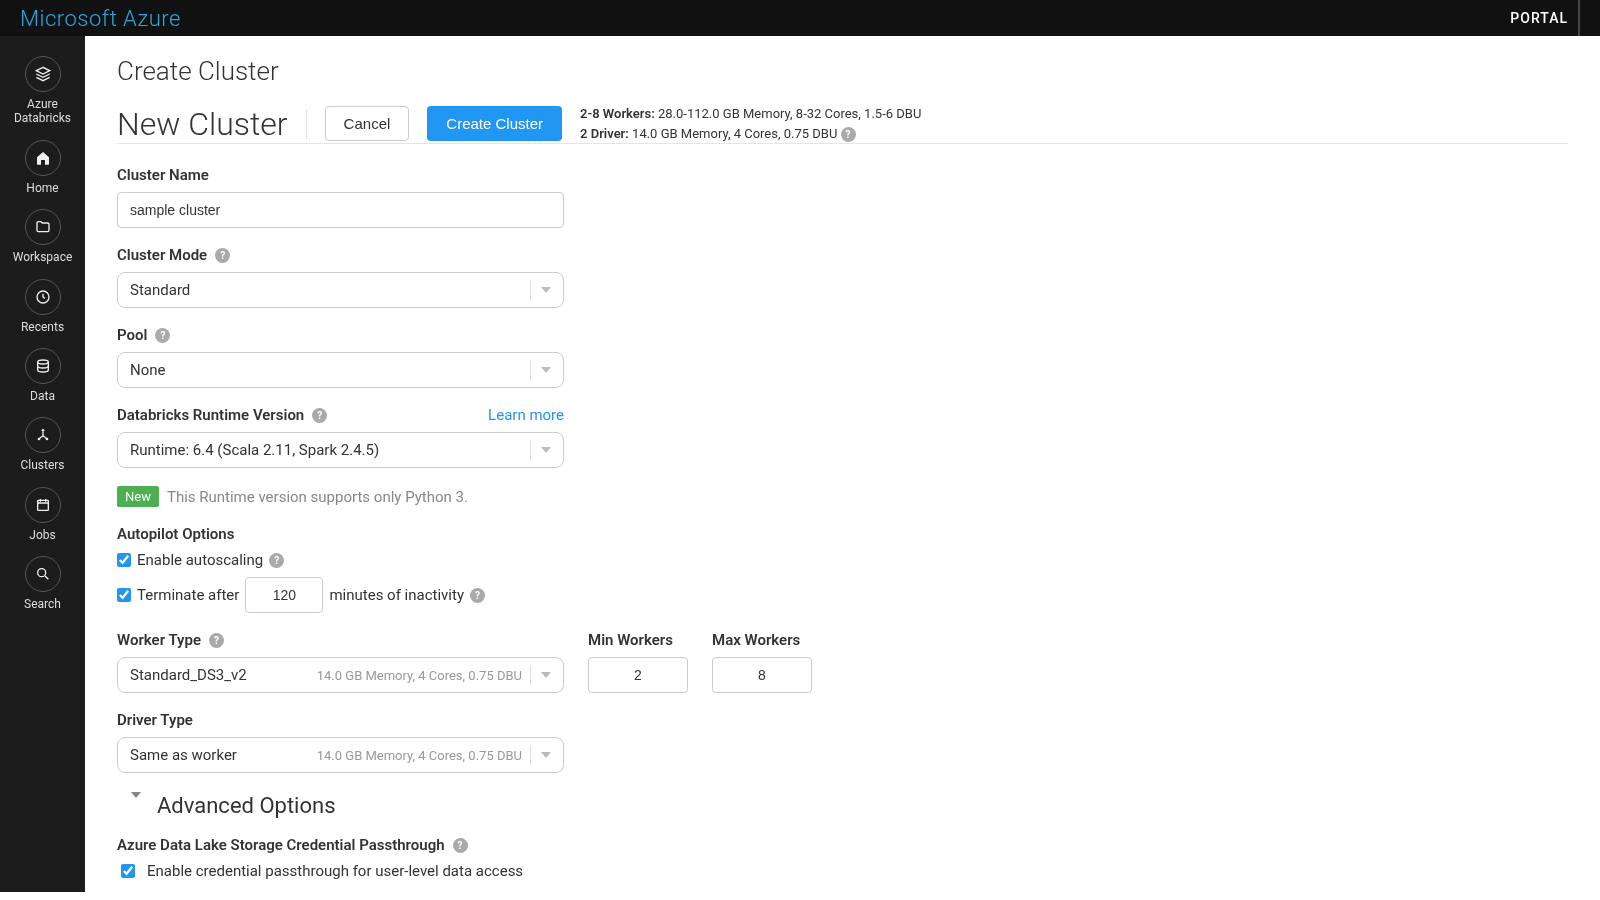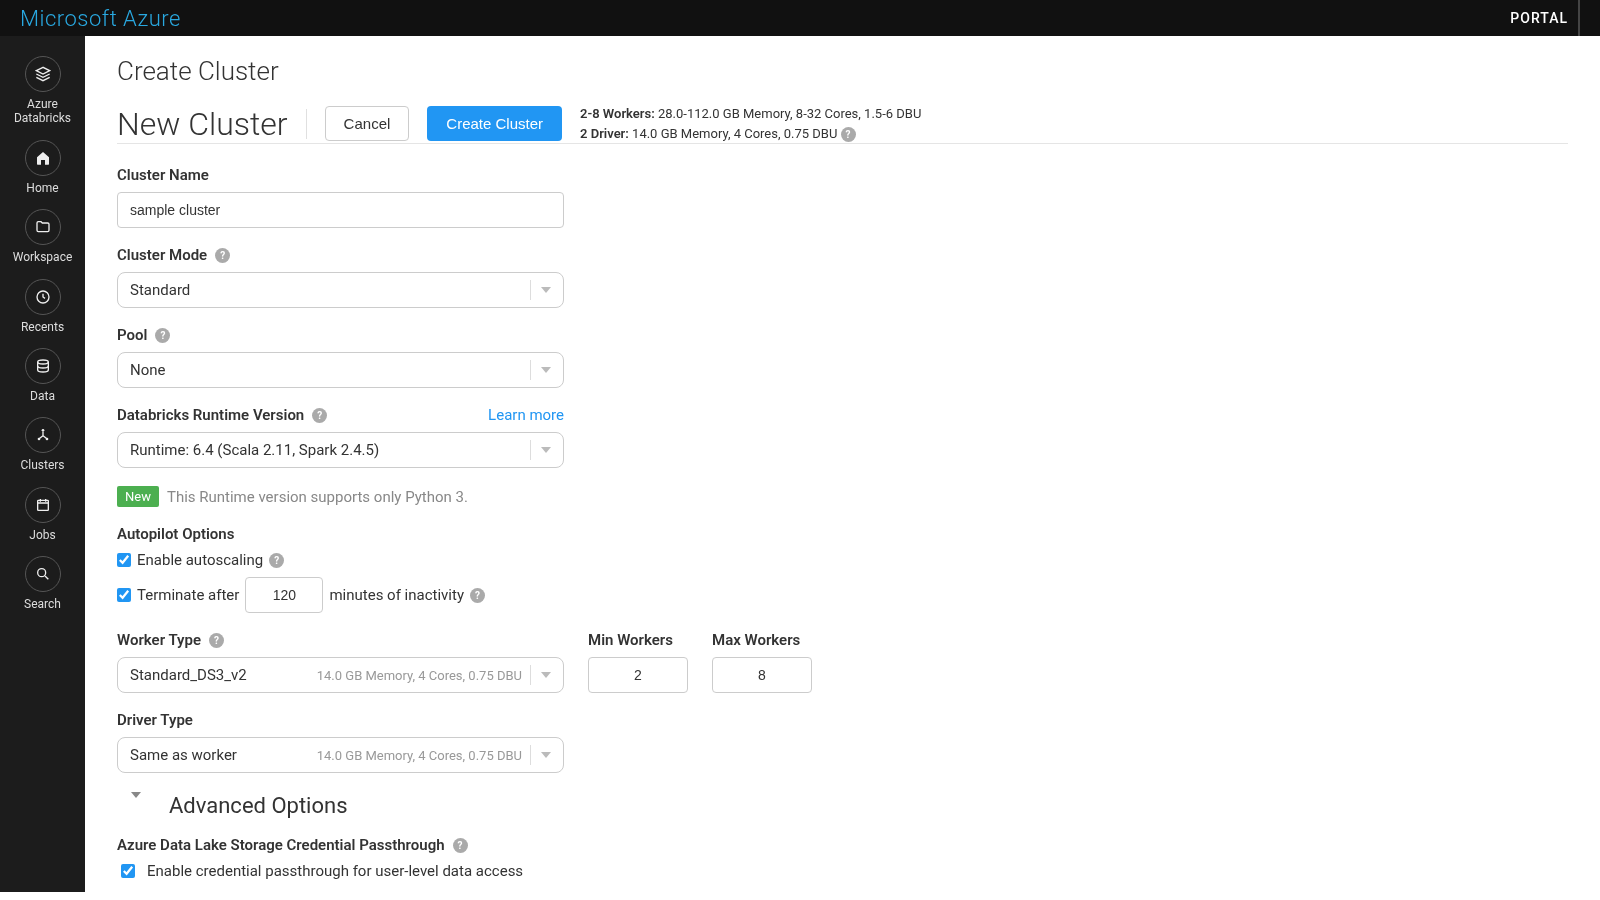--- a/index.html
+++ b/index.html
@@ -60,21 +60,21 @@
   .section-heading { font-size: 15px; font-weight: 600; margin-bottom: 8px; }
   
   .checkbox-row { display: flex; align-items: center; gap: 6px; font-size: 15px; margin-bottom: 8px; }
   .checkbox { width: 14px; height: 14px; accent-color: #2196f3; cursor: pointer; }
   
   .inline-row { display: flex; align-items: center; gap: 6px; font-size: 15px; }
   
   .worker-row { display: flex; gap: 24px; align-items: flex-start; }
   .worker-col { display: flex; flex-direction: column; }
   
-  .advanced-row { display: flex; align-items: center; gap: 28px; margin-top: 20px; margin-bottom: 18px; cursor: pointer; margin-left: 14px;}
+  .advanced-row { display: flex; align-items: center; gap: 16px; margin-top: 20px; margin-bottom: 18px; cursor: pointer; margin-left: 14px;}
   .advanced-caret { color: #777; }
   .advanced-title { font-size: 22px; font-weight: 400; color: #333; }
   
   .chevron-down { width: 0; height: 0; border-left: 5px solid transparent; border-right: 5px solid transparent; border-top: 6px solid #bbb; }
   .caret-down-small { width: 0; height: 0; border-left: 5px solid transparent; border-right: 5px solid transparent; border-top: 6px solid #888; }
 </style>
 </head>
 <body>
 
 <div class="top-header">

